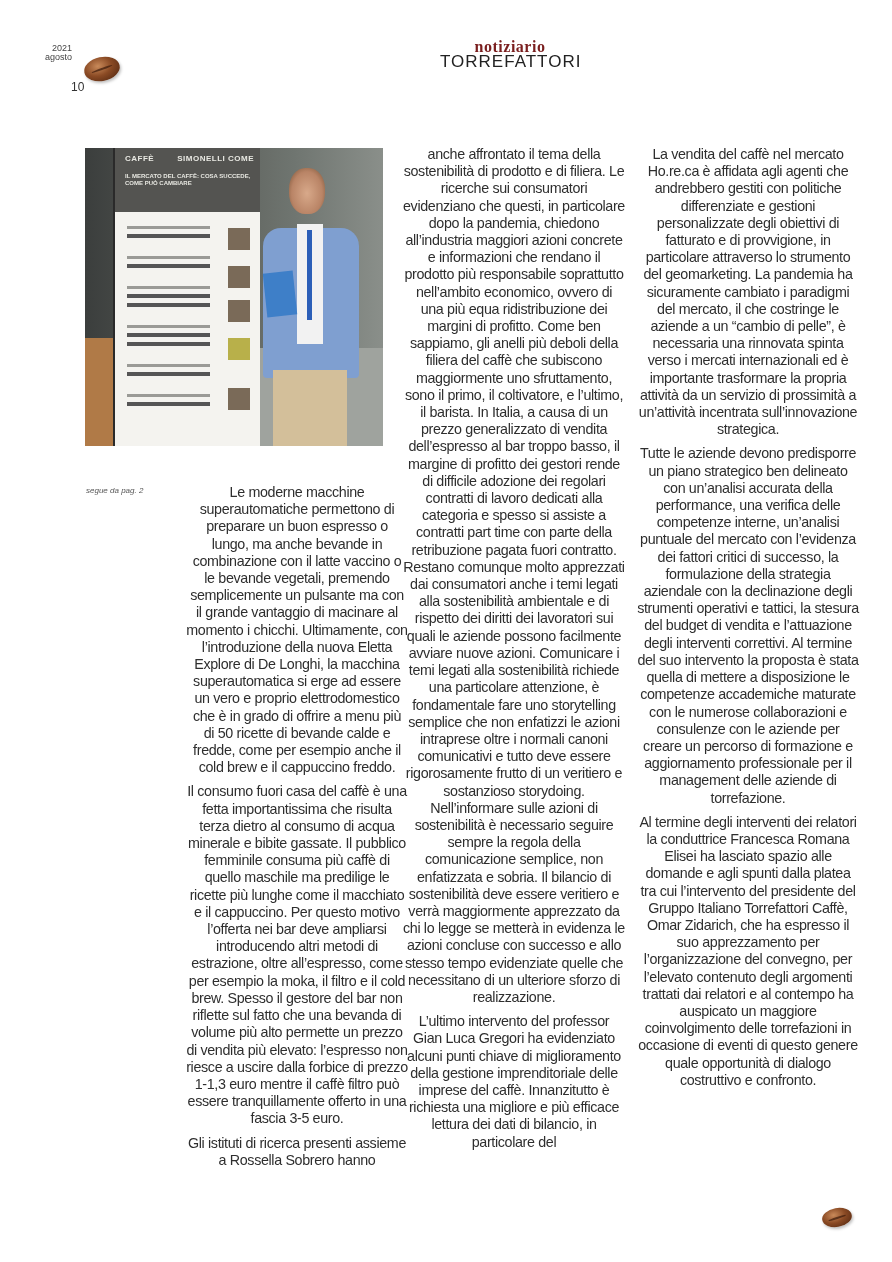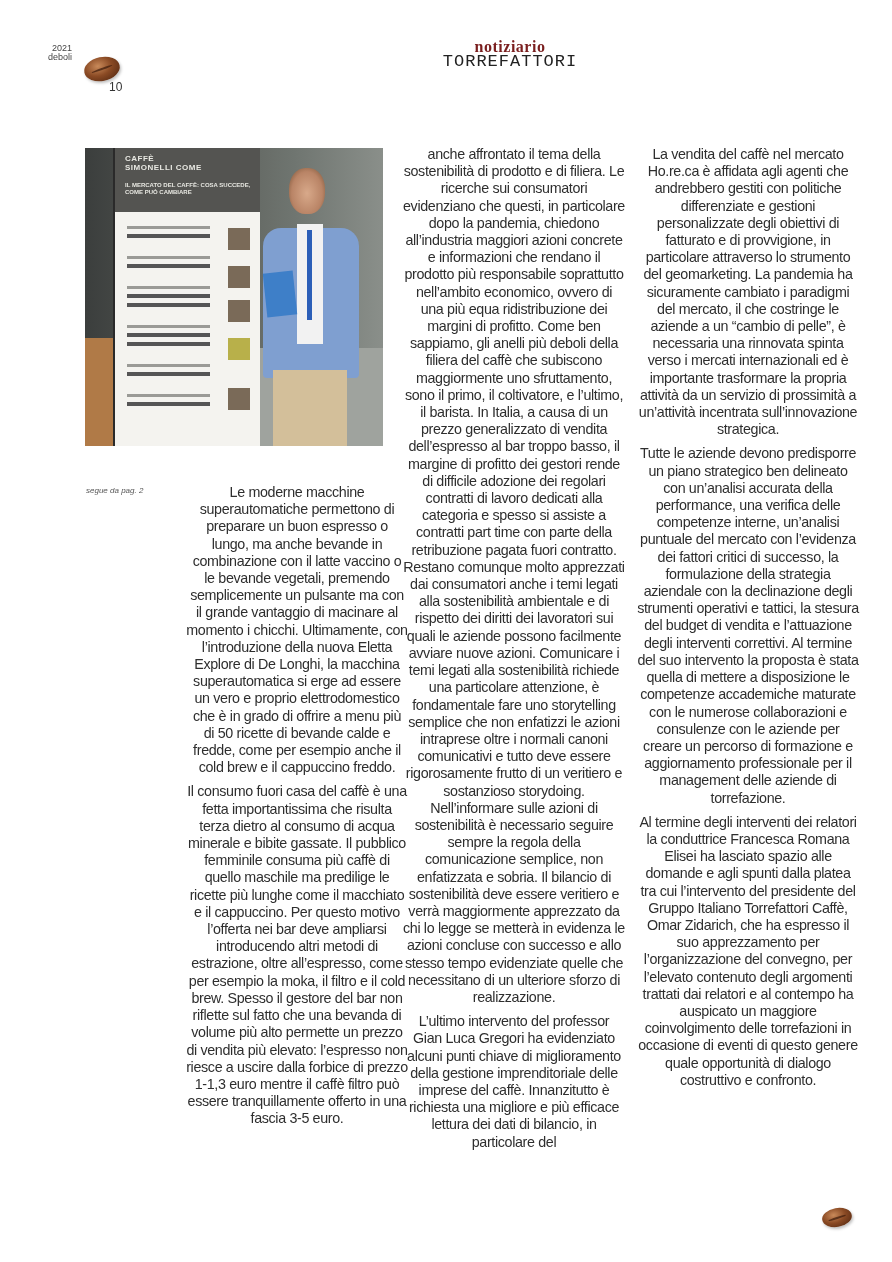--- a/index.html
+++ b/index.html
@@ -8,36 +8,36 @@
 
   .hdr-left { position:absolute; left:40px; top:40px; width:90px; height:60px; }
   .hdr-year { position:absolute; right:58px; top:4px; font-size:9px; line-height:9px; color:#444; text-align:right; }
   .hdr-month { position:absolute; right:58px; top:13px; font-size:9px; line-height:9px; color:#444; text-align:right; }
   .bean { position:absolute; border-radius:50%;
           background: radial-gradient(ellipse at 40% 35%, #c98a5a 0%, #8a4a24 45%, #4a220e 100%);
           box-shadow: 1px 2px 3px rgba(0,0,0,0.25); }
   .bean::after { content:""; position:absolute; left:20%; top:45%; width:60%; height:8%;
           background:#3a1a0a; border-radius:50%; transform:rotate(-8deg); opacity:.7; }
   .hdr-bean { left:44px; top:17px; width:36px; height:24px; transform:rotate(-12deg); }
-  .hdr-page { position:absolute; left:31px; top:40px; font-size:12px; color:#333;margin-left:38px; }
+  .hdr-page { position:absolute; left:31px; top:40px; font-size:12px; color:#333; }
 
   .masthead { position:absolute; left:440px; top:40px; width:140px; text-align:center; }
   .mast-top { font-family:"Liberation Serif", serif; color:#7a1e1e; font-size:16px; font-weight:bold;
               line-height:14px; letter-spacing:0.5px; }
-  .mast-bottom { font-family:Liberation Mono, monospace; color:#222; font-size:17px; line-height:16px;
+  .mast-bottom { font-family:Liberation Sans, sans-serif; color:#222; font-size:17px; line-height:16px;
                  letter-spacing:1px; }
 
   .photo { position:absolute; left:85px; top:148px; width:298px; height:298px; overflow:hidden;
            background: linear-gradient(90deg, #3b3e3d 0%, #5a5d58 40%, #6f7570 70%, #8a8f8a 100%); }
   .photo .wood { position:absolute; left:0; top:190px; width:40px; height:108px; background:#b07a47; }
   .photo .floor { position:absolute; left:170px; top:200px; width:128px; height:98px; background:#9fa39e; }
   .poster { position:absolute; left:28px; top:0; width:145px; height:298px; background:#f4f3ef;
             border-left:2px solid #2a2a2a; }
   .poster-head { height:64px; background:#545451; color:#e8e8e2; padding:6px 6px 0 10px; box-sizing:border-box; }
-  .poster-brand { display:flex; justify-content:space-between; font-size:8px; font-weight:bold; letter-spacing:.5px;flex-direction:column; }
+  .poster-brand { display:flex; justify-content:space-between; font-size:8px; font-weight:bold; letter-spacing:.5px; }
   .poster-title { margin-top:10px; font-size:6px; line-height:7px; font-weight:bold; }
   .poster-line { height:3px; background:#9a9a96; margin:5px 50px 0 12px; }
   .poster-line.dark { background:#555; height:4px; }
   .poster-thumb { position:absolute; right:10px; width:22px; height:22px; background:#7a6a58; }
   .person { position:absolute; left:178px; top:12px; width:96px; height:286px; }
   .person .head { position:absolute; left:26px; top:8px; width:36px; height:46px; border-radius:45%;
                   background:radial-gradient(ellipse at 50% 55%, #d8a98a 0%, #b98466 60%, #6b4a2e 100%); }
   .person .jacket { position:absolute; left:0; top:68px; width:96px; height:150px; border-radius:18px 18px 4px 4px;
                     background:#7f9fd0; }
   .person .shirt { position:absolute; left:34px; top:64px; width:26px; height:120px; background:#f2f2f2; }
@@ -54,21 +54,21 @@
   .col2 { left:403px; top:146px; width:222px; }
   .col3 { left:637px; top:146px; width:222px; }
 
   .end-bean { left:822px; top:1208px; width:30px; height:19px; transform:rotate(-10deg); }
 </style>
 </head>
 <body>
 
 <div class="hdr-left">
   <div class="hdr-year">2021</div>
-  <div class="hdr-month">deboli</div>
+  <div class="hdr-month">agosto</div>
   <div class="bean hdr-bean"></div>
   <div class="hdr-page">10</div>
 </div>
 
 <div class="masthead">
   <div class="mast-top">notiziario</div>
   <div class="mast-bottom">TORREFATTORI</div>
 </div>
 
 <div class="photo">
@@ -110,20 +110,21 @@
     <div class="book"></div>
     <div class="pants"></div>
   </div>
 </div>
 
 <div class="caption-left">segue da pag. 2</div>
 
 <div class="col col1">
   <p>Le moderne macchine superautomatiche permettono di preparare un buon espresso o lungo, ma anche bevande in combinazione con il latte vaccino o le bevande vegetali, premendo semplicemente un pulsante ma con il grande vantaggio di macinare al momento i chicchi. Ultimamente, con l’introduzione della nuova Eletta Explore di De Longhi, la macchina superautomatica si erge ad essere un vero e proprio elettrodomestico che è in grado di offrire a menu più di 50 ricette di bevande calde e fredde, come per esempio anche il cold brew e il cappuccino freddo.</p>
   <p>Il consumo fuori casa del caffè è una fetta importantissima che risulta terza dietro al consumo di acqua minerale e bibite gassate. Il pubblico femminile consuma più caffè di quello maschile ma predilige le ricette più lunghe come il macchiato e il cappuccino. Per questo motivo l’offerta nei bar deve ampliarsi introducendo altri metodi di estrazione, oltre all’espresso, come per esempio la moka, il filtro e il cold brew. Spesso il gestore del bar non riflette sul fatto che una bevanda di volume più alto permette un prezzo di vendita più elevato: l’espresso non riesce a uscire dalla forbice di prezzo 1-1,3 euro mentre il caffè filtro può essere tranquillamente offerto in una fascia 3-5 euro.</p>
+  <p>Gli istituti di ricerca presenti assieme a Rossella Sobrero hanno</p>
 </div>
 
 <div class="col col2">
   <p>anche affrontato il tema della sostenibilità di prodotto e di filiera. Le ricerche sui consumatori evidenziano che questi, in particolare dopo la pandemia, chiedono all’industria maggiori azioni concrete e informazioni che rendano il prodotto più responsabile soprattutto nell’ambito economico, ovvero di una più equa ridistribuzione dei margini di profitto. Come ben sappiamo, gli anelli più deboli della filiera del caffè che subiscono maggiormente uno sfruttamento, sono il primo, il coltivatore, e l’ultimo, il barista. In Italia, a causa di un prezzo generalizzato di vendita dell’espresso al bar troppo basso, il margine di profitto dei gestori rende di difficile adozione dei regolari contratti di lavoro dedicati alla categoria e spesso si assiste a contratti part time con parte della retribuzione pagata fuori contratto. Restano comunque molto apprezzati dai consumatori anche i temi legati alla sostenibilità ambientale e di rispetto dei diritti dei lavoratori sui quali le aziende possono facilmente avviare nuove azioni. Comunicare i temi legati alla sostenibilità richiede una particolare attenzione, è fondamentale fare uno storytelling semplice che non enfatizzi le azioni intraprese oltre i normali canoni comunicativi e tutto deve essere rigorosamente frutto di un veritiero e sostanzioso storydoing. Nell’informare sulle azioni di sostenibilità è necessario seguire sempre la regola della comunicazione semplice, non enfatizzata e sobria. Il bilancio di sostenibilità deve essere veritiero e verrà maggiormente apprezzato da chi lo legge se metterà in evidenza le azioni concluse con successo e allo stesso tempo evidenziate quelle che necessitano di un ulteriore sforzo di realizzazione.</p>
   <p>L’ultimo intervento del professor Gian Luca Gregori ha evidenziato alcuni punti chiave di miglioramento della gestione imprenditoriale delle imprese del caffè. Innanzitutto è richiesta una migliore e più efficace lettura dei dati di bilancio, in particolare del</p>
 </div>
 
 <div class="col col3">
   <p>La vendita del caffè nel mercato Ho.re.ca è affidata agli agenti che andrebbero gestiti con politiche differenziate e gestioni personalizzate degli obiettivi di fatturato e di provvigione, in particolare attraverso lo strumento del geomarketing. La pandemia ha sicuramente cambiato i paradigmi del mercato, il che costringe le aziende a un “cambio di pelle”, è necessaria una rinnovata spinta verso i mercati internazionali ed è importante trasformare la propria attività da un servizio di prossimità a un’attività incentrata sull’innovazione strategica.</p>
   <p>Tutte le aziende devono predisporre un piano strategico ben delineato con un’analisi accurata della performance, una verifica delle competenze interne, un’analisi puntuale del mercato con l’evidenza dei fattori critici di successo, la formulazione della strategia aziendale con la declinazione degli strumenti operativi e tattici, la stesura del budget di vendita e l’attuazione degli interventi correttivi. Al termine del suo intervento la proposta è stata quella di mettere a disposizione le competenze accademiche maturate con le numerose collaborazioni e consulenze con le aziende per creare un percorso di formazione e aggiornamento professionale per il management delle aziende di torrefazione.</p>

